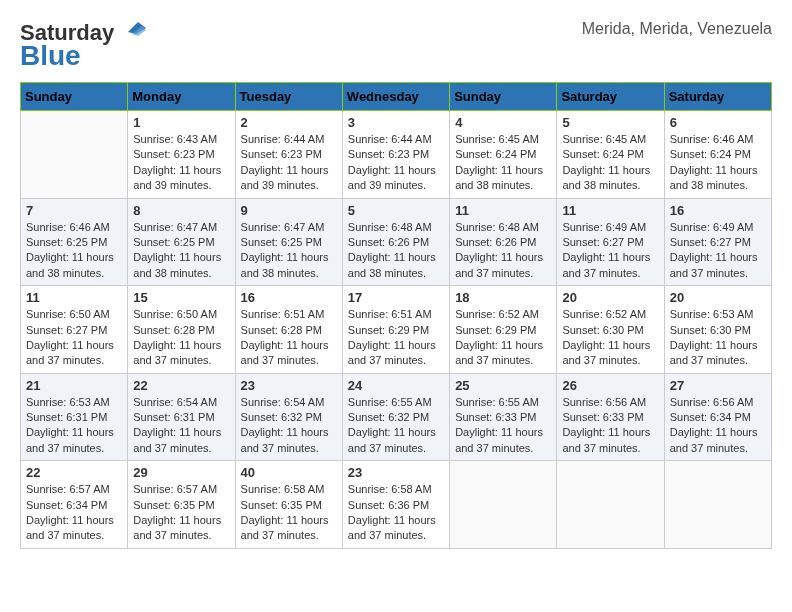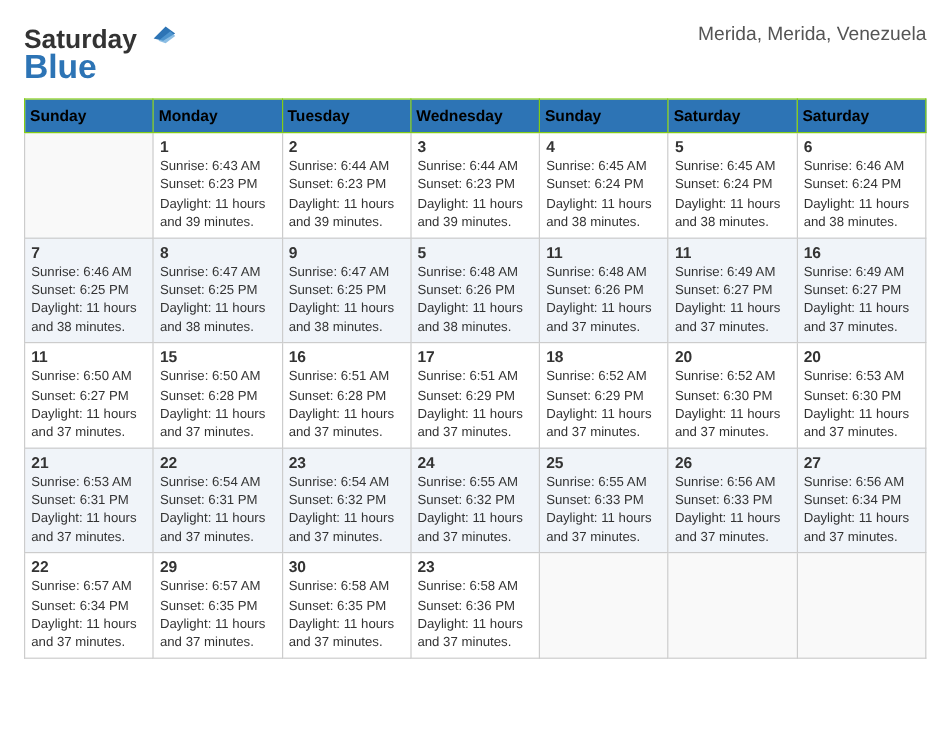--- a/index.html
+++ b/index.html
@@ -234,21 +234,21 @@
       <tr>
         <td>
           <span class="day-num">22</span>
           <div class="cell-info">Sunrise: 6:57 AM<br>Sunset: 6:34 PM<br>Daylight: 11 hours<br>and 37 minutes.</div>
         </td>
         <td>
           <span class="day-num">29</span>
           <div class="cell-info">Sunrise: 6:57 AM<br>Sunset: 6:35 PM<br>Daylight: 11 hours<br>and 37 minutes.</div>
         </td>
         <td>
-          <span class="day-num">30</span>
+          <span class="day-num">40</span>
           <div class="cell-info">Sunrise: 6:58 AM<br>Sunset: 6:35 PM<br>Daylight: 11 hours<br>and 37 minutes.</div>
         </td>
         <td>
           <span class="day-num">23</span>
           <div class="cell-info">Sunrise: 6:58 AM<br>Sunset: 6:36 PM<br>Daylight: 11 hours<br>and 37 minutes.</div>
         </td>
         <td class="empty"></td>
         <td class="empty"></td>
         <td class="empty"></td>
       </tr>

